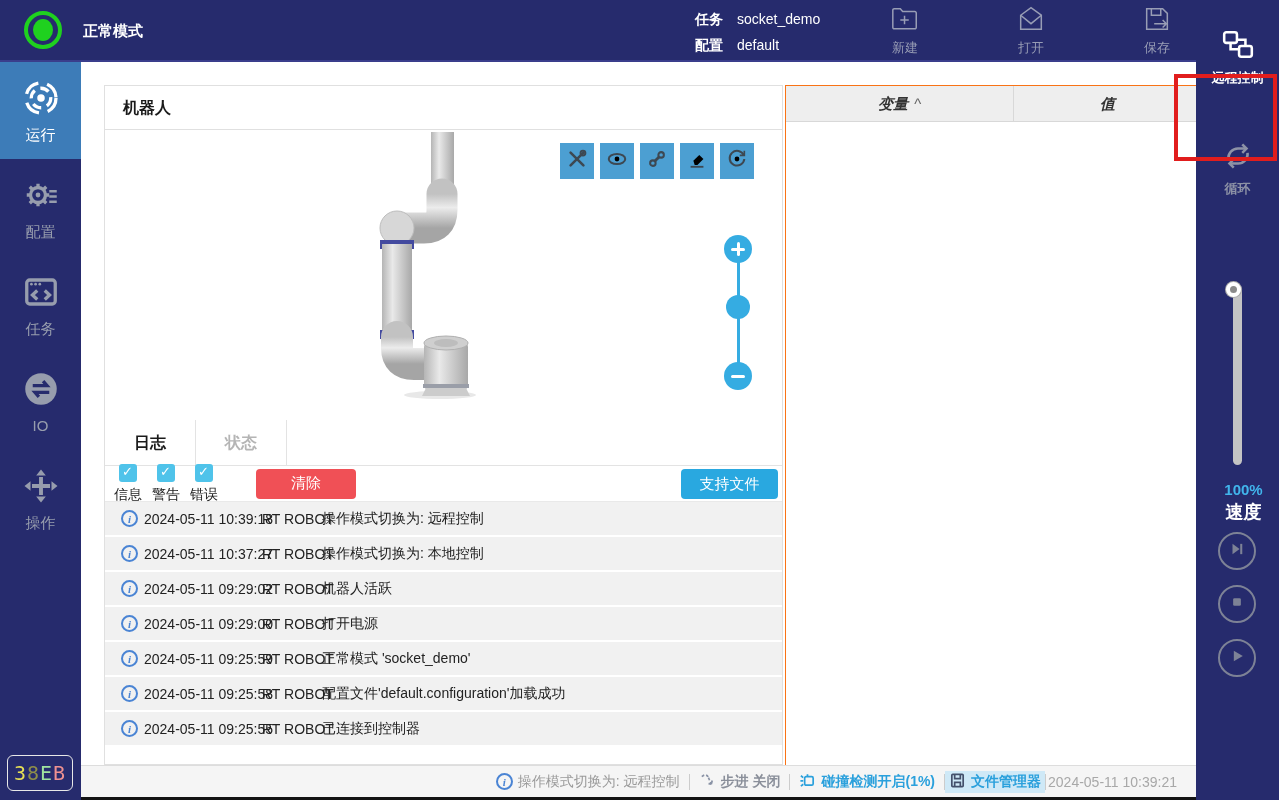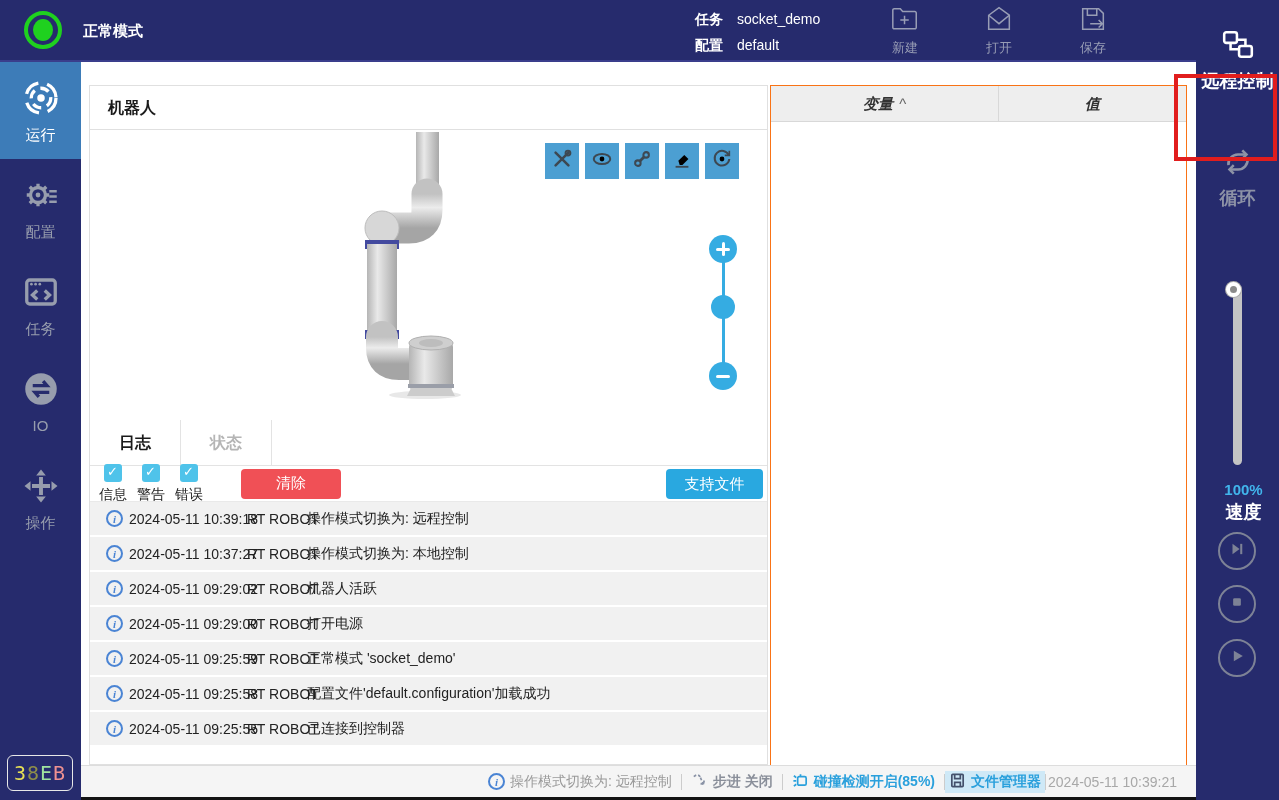--- a/index.html
+++ b/index.html
@@ -8,38 +8,38 @@
   #app { position:relative; width:1279px; height:800px; overflow:hidden; background:#fff; }
 
   
   .topbar { position:absolute; left:0; top:0; width:1279px; height:62px; background:#262b6d; border-bottom:2px solid #3a3e8c; }
   .mode-ind { position:absolute; left:24px; top:11px; width:38px; height:38px; border:4px solid #1fd11f; border-radius:50%; }
   .mode-ind::after { content:""; position:absolute; left:5px; top:4px; width:20px; height:22px; background:#1fd11f; border-radius:50%; }
   .mode-label { position:absolute; left:83px; top:22px; color:#fff; font-size:15px; font-weight:bold; }
   .tc-block { position:absolute; left:695px; top:6px; color:#fff; font-size:14px; }
   .tc-row { height:26px; line-height:26px; }
   .tc-row .lbl { font-weight:bold; margin-right:14px; }
-  .top-actions { position:absolute; left:872px; top:4px; display:flex; gap:28px;justify-content:center; }
+  .top-actions { position:absolute; left:872px; top:4px; display:flex; gap:60px;justify-content:center; }
   .top-action { width:66px; text-align:center; color:#989db5; cursor:pointer; }
   .top-action svg { width:34px; height:30px; stroke:#989db5; fill:none; stroke-width:1.6; }
   .top-action .alabel { font-size:13px; margin-top:1px; }
   .logo { position:absolute; right:20px; top:7px; width:44px; height:46px; }
   .logo svg { width:44px; height:46px; stroke:#2ea8e0; fill:none; stroke-width:1.8; }
 
   
   .lsidebar { position:absolute; left:0; top:62px; width:81px; height:738px; background:#262b6d; }
   .nav-item { position:relative; width:81px; height:97px; color:#979dad; text-align:center; cursor:pointer; padding-top:18px; }
   .nav-item.active { background:#3d7cb8; color:#fff; }
   .nav-item svg { width:36px; height:36px; stroke:currentColor; fill:none; stroke-width:2.2; }
   .nav-item .nlabel { font-size:15px; margin-top:6px; }
   .badge { position:absolute; left:7px; bottom:9px; width:66px; height:36px; border:1px solid #e8e8e8; border-radius:6px; display:flex; align-items:center; justify-content:center; font-size:20px; font-family:"DejaVu Sans Mono",monospace; letter-spacing:1px; }
   .badge .b0{color:#e6df55}.badge .b1{color:#8f8f49}.badge .b2{color:#9fe39f}.badge .b3{color:#ee9191}
 
   
-  .main { position:absolute; left:81px; top:62px; width:1115px; height:703px; background:#fff; }
+  .main { position:absolute; left:96px; top:62px; width:1115px; height:703px; background:#fff; }
   .left-col { position:absolute; left:8px; top:23px; width:679px; height:680px; border:1px solid #e0e0e0; background:#fff; }
   .panel-header { height:44px; line-height:44px; padding-left:18px; font-size:16px; font-weight:bold; color:#1a1a1a; border-bottom:1px solid #e0e0e0; }
   .viewport { position:relative; height:290px; background:#fff; }
   .vtoolbar { position:absolute; right:28px; top:13px; display:flex; gap:6px; }
   .vtool-btn { width:34px; height:36px; background:#4c9fd2; display:flex; align-items:center; justify-content:center; cursor:pointer; }
   .vtool-btn svg { width:22px; height:22px; stroke:#3d4852; fill:none; stroke-width:2.2; }
   .zoomctl { position:absolute; right:30px; top:105px; width:28px; height:155px; }
   .zoomctl .track { position:absolute; left:12.5px; top:14px; width:3px; height:125px; background:#35ace2; }
   .zbtn { position:absolute; left:0; width:28px; height:28px; background:#35ace2; border-radius:50%; cursor:pointer; }
   .zbtn.plus { top:0; } .zbtn.minus { top:127px; }
@@ -75,21 +75,21 @@
   .sort-caret { font-weight:normal; color:#666; margin-left:6px; }
   .wp-row { position:absolute; left:15px; bottom:12px; display:flex; align-items:center; gap:7px; font-size:14px; color:#b91c1c; cursor:pointer; }
   .wbox { width:19px; height:19px; background:#fff; border:2px solid #7fd0ea; border-radius:3px; }
 
   
   .rsidebar { position:absolute; left:1196px; top:0px; width:83px; height:800px; background:#262b6d; }
   .r-item { position:relative; text-align:center; cursor:pointer; }
   .r-item svg { width:36px; height:34px; stroke:currentColor; fill:none; stroke-width:2.4; }
   .r-remote { padding-top:28px; color:#fff; }
   .r-loop { padding-top:52px; color:#8d92a6; }
-  .r-label { font-size:18px; font-weight:bold; margin-top:3px; }
+  .r-label { font-size:13px; font-weight:bold; margin-top:3px; }
   .slider { position:absolute; left:37px; top:285px; width:9px; height:180px; background:#c4c4c4; border-radius:5px; cursor:pointer; }
   .knob { position:absolute; left:-7px; top:-3px; width:15px; height:15px; background:#8a8a8a; border:4px solid #fff; border-radius:50%; box-shadow:0 0 0 1px #aaa; cursor:grab; }
   .speed { position:absolute; left:0; top:481px; width:95px; text-align:center; }
   .speed .pct { color:#41b5ec; font-size:15px; font-weight:bold; }
   .speed .sl { color:#fff; font-size:18px; font-weight:bold; margin-top:2px; }
   .pbtn { position:absolute; left:22px; width:38px; height:38px; border:2px solid #7d8296; border-radius:50%; display:flex; align-items:center; justify-content:center; cursor:pointer; }
   .pbtn svg { width:18px; height:18px; fill:#7d8296; stroke:none; }
   .pbtn.step { top:532px; } .pbtn.stop { top:585px; } .pbtn.play { top:639px; }
 
   
@@ -423,21 +423,21 @@
             <path d="M13 13l1-4"></path>
           </svg></span>
       <span style="font-weight:bold;color:#8a8f9a">步进 关闭</span>
     </div>
     <div class="sb-sep"></div>
     <div class="sb-item sb-blue">
       <span><svg viewBox="0 0 18 18" stroke="#2aa0dc">
             <rect x="6" y="5" width="9" height="9" rx="1.5"></rect>
             <path d="M2 4l2.5 2M1.5 9.5h3M2 15l2.5-2M9 2.5v2.5"></path>
           </svg></span>
-      <span>碰撞检测开启(85%)</span>
+      <span>碰撞检测开启(1%)</span>
     </div>
     <div class="sb-sep"></div>
     <div class="sb-item sb-blue sb-fm">
       <span><svg viewBox="0 0 18 18" stroke="#44506b">
             <rect x="3" y="2.5" width="12" height="13" rx="1"></rect>
             <path d="M6 2.5V7h6V2.5M6 15.5V11h6v4.5"></path>
           </svg></span>
       <span>文件管理器</span>
     </div>
     <div class="sb-sep"></div>

